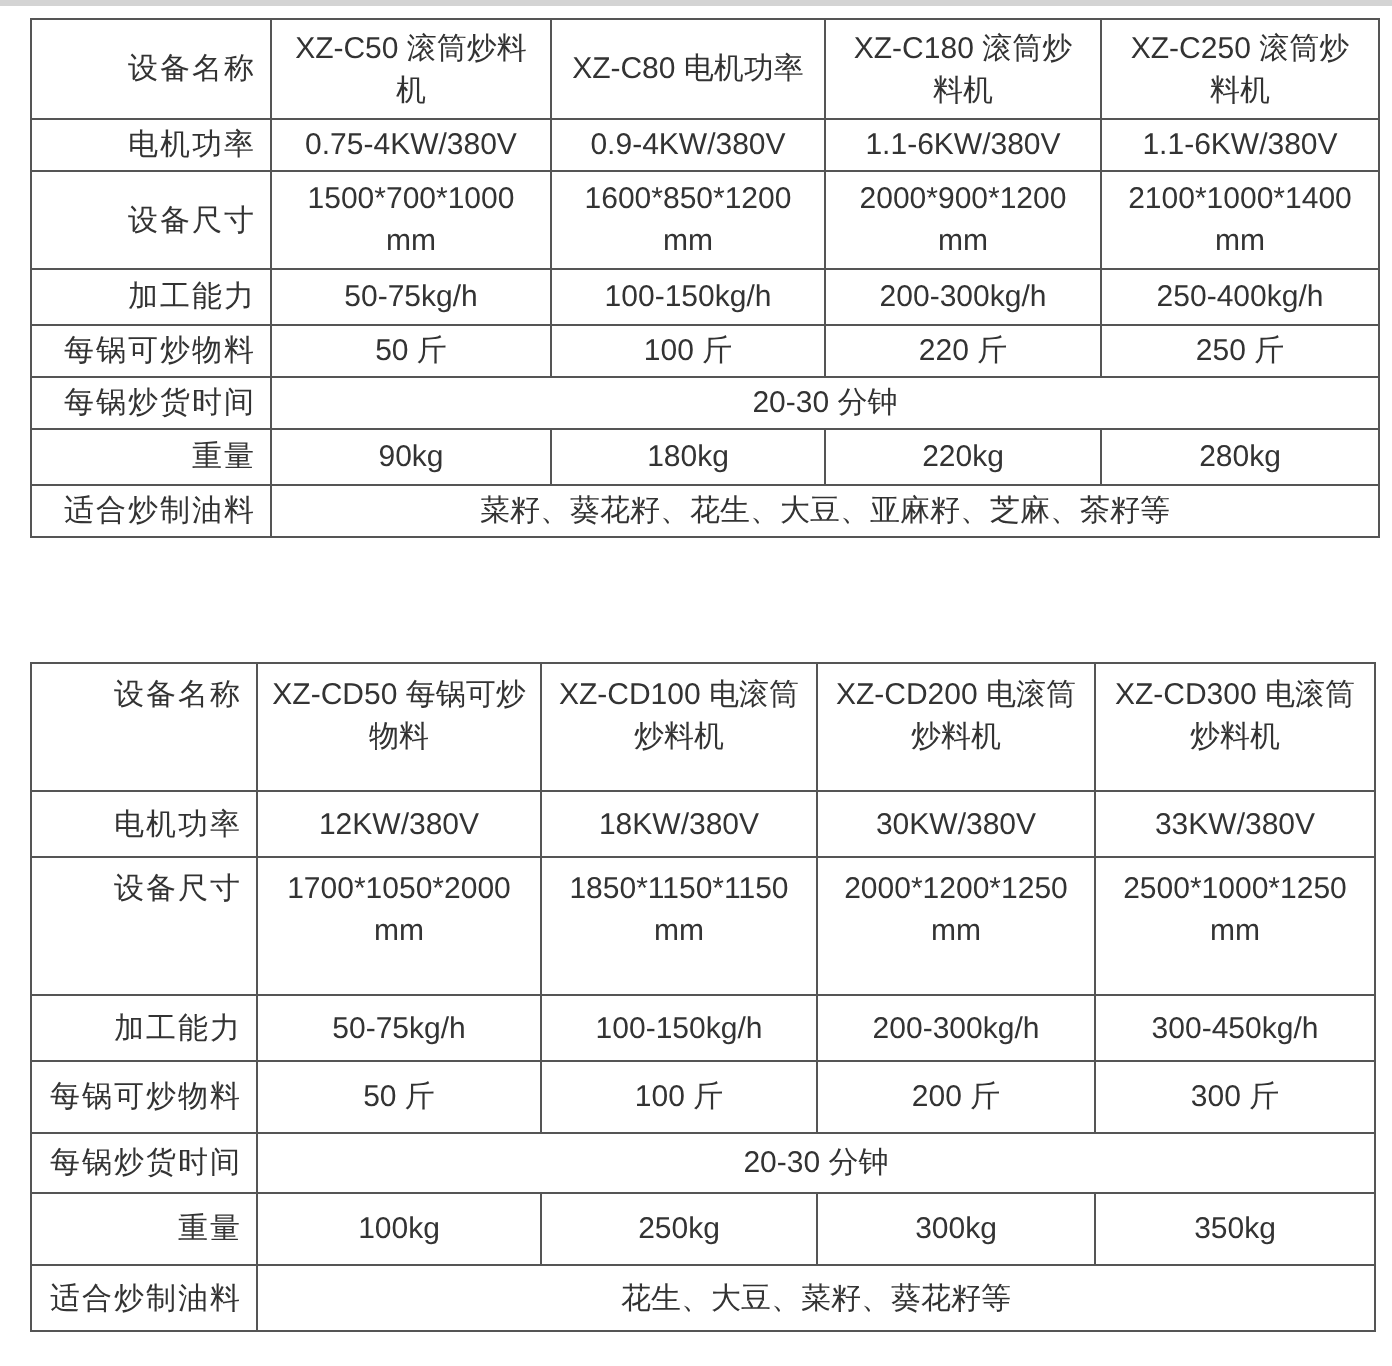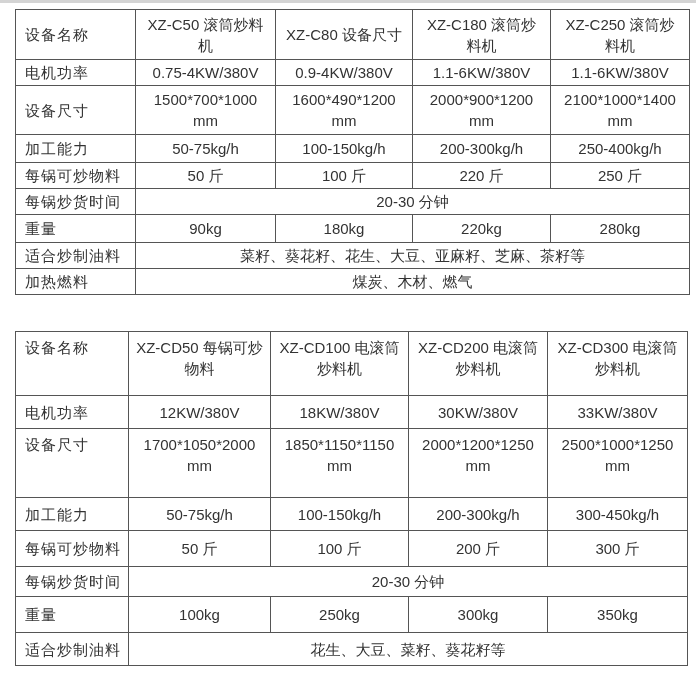--- a/index.html
+++ b/index.html
@@ -35,21 +35,21 @@
   }
   table.spec td {
     border: 1px solid #555555;
     text-align: center;
     vertical-align: middle;
     padding: 2px 7px;
     overflow: hidden;
     word-break: break-word;
   }
   table.spec td.label {
-    text-align: left;
+    text-align: right;
     padding-left: 9px;
     letter-spacing: 1px;
   }
   
   .t1 { top: 9px; left: 15px; width: 674px; }
   .t1 col:nth-child(1){ width:120px; }
   .t1 col:nth-child(2){ width:140px; }
   .t1 col:nth-child(3){ width:137px; }
   .t1 col:nth-child(4){ width:138px; }
   .t1 col:nth-child(5){ width:139px; }
@@ -91,35 +91,35 @@
         <col>
         <col>
         <col>
         <col>
         <col>
       </colgroup>
     <tbody>
         <tr>
           <td class="label">设备名称</td>
           <td>XZ-C50 滚筒炒料机</td>
-          <td>XZ-C80 设备尺寸</td>
+          <td>XZ-C80 电机功率</td>
           <td>XZ-C180 滚筒炒料机</td>
           <td>XZ-C250 滚筒炒料机</td>
         </tr>
         <tr>
           <td class="label">电机功率</td>
           <td>0.75-4KW/380V</td>
           <td>0.9-4KW/380V</td>
           <td>1.1-6KW/380V</td>
           <td>1.1-6KW/380V</td>
         </tr>
         <tr>
           <td class="label">设备尺寸</td>
           <td>1500*700*1000 mm</td>
-          <td>1600*490*1200 mm</td>
+          <td>1600*850*1200 mm</td>
           <td>2000*900*1200 mm</td>
           <td>2100*1000*1400 mm</td>
         </tr>
         <tr>
           <td class="label">加工能力</td>
           <td>50-75kg/h</td>
           <td>100-150kg/h</td>
           <td>200-300kg/h</td>
           <td>250-400kg/h</td>
         </tr>
@@ -138,24 +138,20 @@
           <td class="label">重量</td>
           <td>90kg</td>
           <td>180kg</td>
           <td>220kg</td>
           <td>280kg</td>
         </tr>
         <tr>
           <td class="label">适合炒制油料</td>
           <td colspan="4">菜籽、葵花籽、花生、大豆、亚麻籽、芝麻、茶籽等</td>
         </tr>
-        <tr>
-          <td class="label">加热燃料</td>
-          <td colspan="4">煤炭、木材、燃气</td>
-        </tr>
       </tbody>
   </table>
 
   <table class="spec t2">
     <colgroup>
         <col>
         <col>
         <col>
         <col>
         <col>

